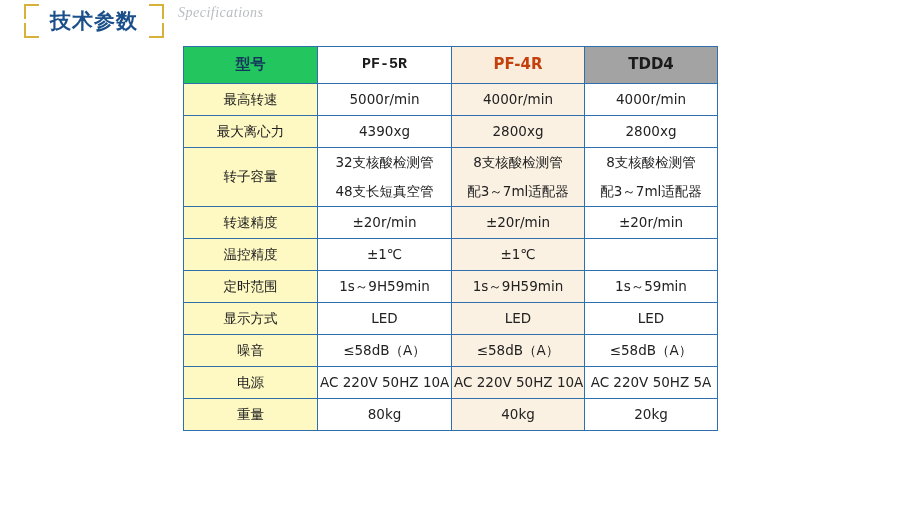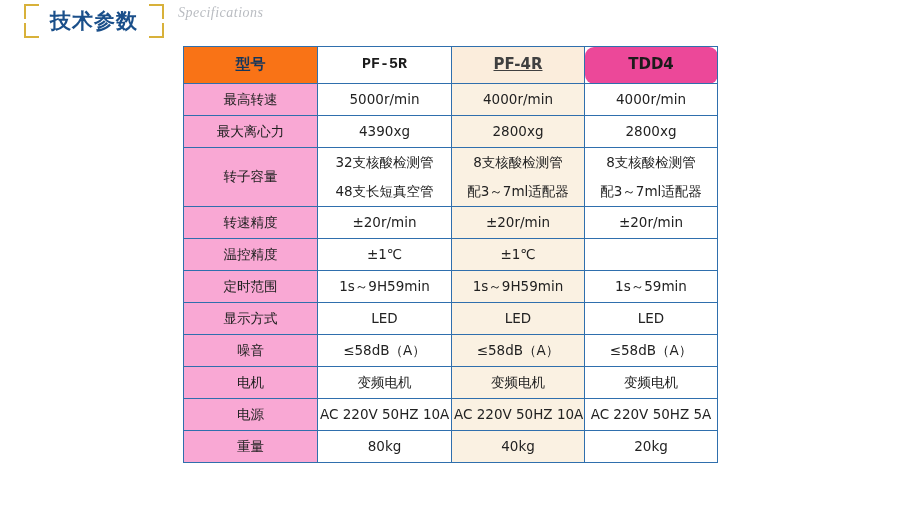--- a/index.html
+++ b/index.html
@@ -87,36 +87,36 @@
     padding: 5px 2px;
     line-height: 1.45;
     height: 21px;
   }
   .col-label { width: 134px; }
   .col-a { width: 134px; }
   .col-b { width: 133px; }
   .col-c { width: 133px; }
 
   td.label {
-    background: #f9a8d4;
+    background: #fef9c3;
     color: #1b3f6b;
   }
   td.colA { background: #ffffff; }
   td.colB { background: #faf1e2; }
   td.colC { background: #ffffff; }
 
   tr.head td {
     font-size: 15px;
     font-weight: bold;
     height: 26px;
   }
-  tr.head td.label { background: #f97316; color: #14365c; }
+  tr.head td.label { background: #22c55e; color: #14365c; }
   tr.head td.colA { background: #ffffff; color: #1b1b1b; font-family: Liberation Mono, monospace; }
-  tr.head td.colB { background: #fbeddc; color: #404040; text-decoration: underline; }
-  tr.head td.colC { background: #ec4899; color: #1b1b1b; border-radius: 9px; }
+  tr.head td.colB { background: #fbeddc; color: #c2410c; }
+  tr.head td.colC { background: #a3a3a3; color: #1b1b1b; }
 
   .cell-lines div { white-space: nowrap; }
   .cell-lines div + div { margin-top: 9px; }
   .empty { height: 21px; }
 </style>
 </head>
 <body>
 
 <div class="header">
   <div class="title-box">
@@ -321,42 +321,20 @@
           </td>
           <td class="colC">
             <div class="cell-lines">
               <div>≤58dB（A）</div>
             </div>
           </td>
         </tr>
         <tr>
           <td class="label">
             <div class="cell-lines">
-              <div>电机</div>
-            </div>
-          </td>
-          <td class="colA">
-            <div class="cell-lines">
-              <div>变频电机</div>
-            </div>
-          </td>
-          <td class="colB">
-            <div class="cell-lines">
-              <div>变频电机</div>
-            </div>
-          </td>
-          <td class="colC">
-            <div class="cell-lines">
-              <div>变频电机</div>
-            </div>
-          </td>
-        </tr>
-        <tr>
-          <td class="label">
-            <div class="cell-lines">
               <div>电源</div>
             </div>
           </td>
           <td class="colA">
             <div class="cell-lines">
               <div>AC 220V 50HZ 10A</div>
             </div>
           </td>
           <td class="colB">
             <div class="cell-lines">

